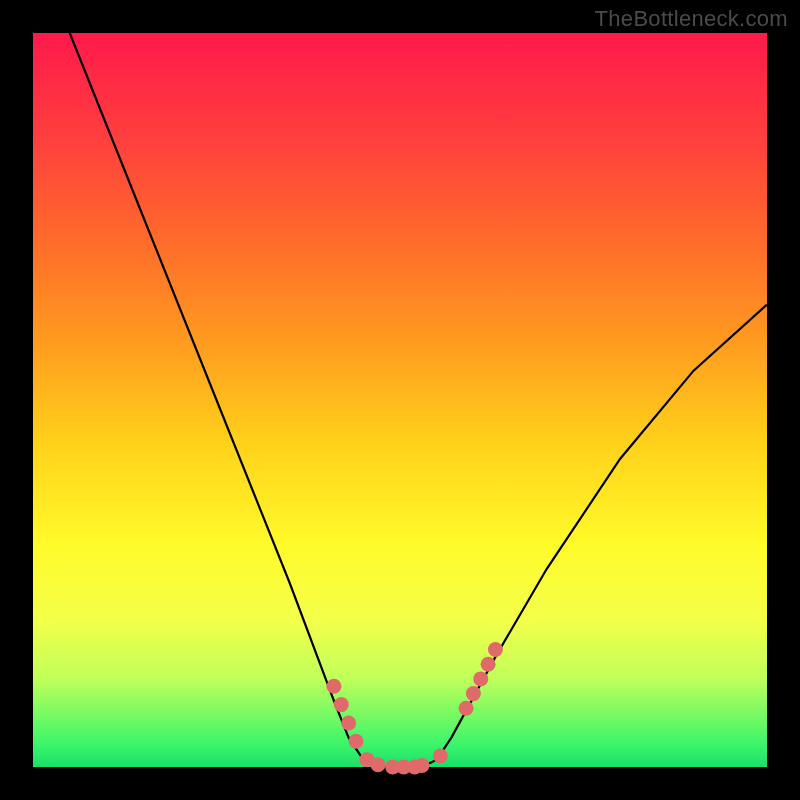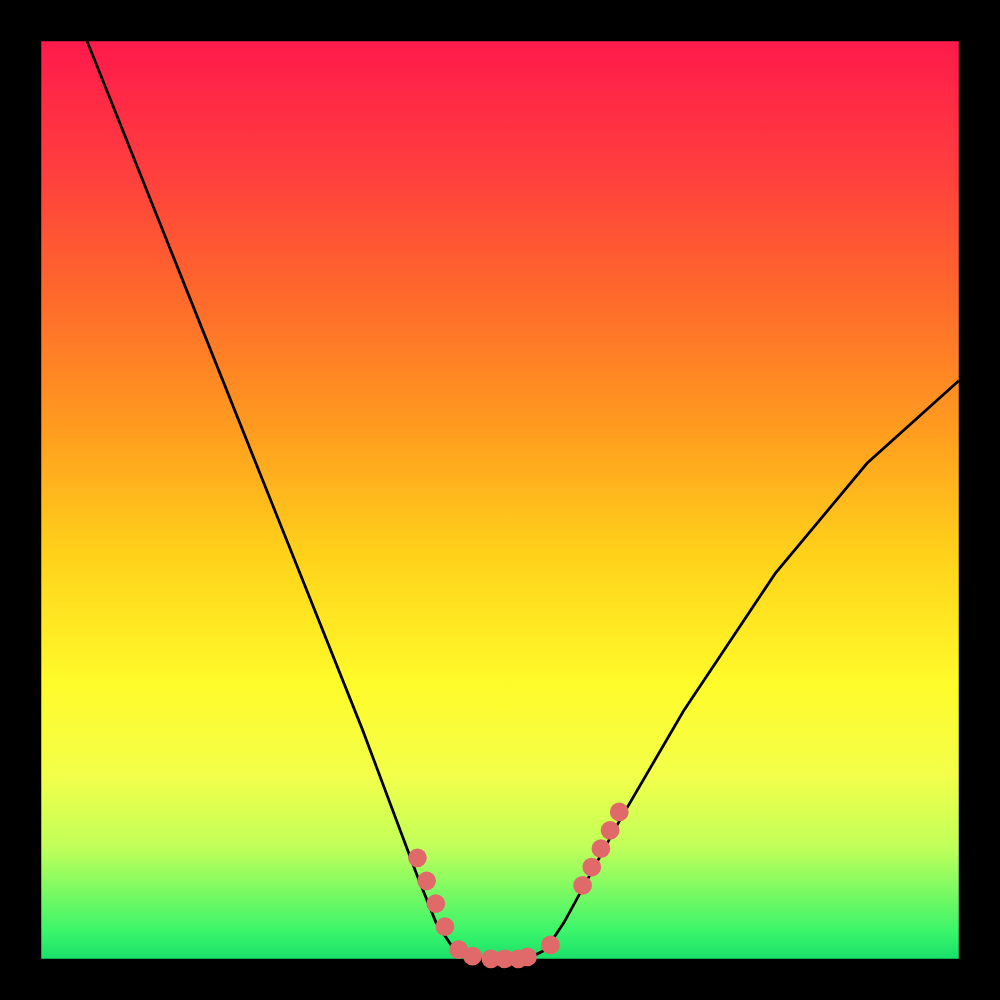--- a/index.html
+++ b/index.html
@@ -75,13 +75,14 @@
         <circle cx="389.02" cy="732.53" r="7.5" fill="#e06a6a"></circle>
         <circle cx="407.37" cy="722.99" r="7.5" fill="#e06a6a"></circle>
         <circle cx="433.06" cy="675.28" r="7.5" fill="#e06a6a"></circle>
         <circle cx="440.40" cy="660.60" r="7.5" fill="#e06a6a"></circle>
         <circle cx="447.74" cy="645.92" r="7.5" fill="#e06a6a"></circle>
         <circle cx="455.08" cy="631.24" r="7.5" fill="#e06a6a"></circle>
         <circle cx="462.42" cy="616.56" r="7.5" fill="#e06a6a"></circle>
       </g>
   </svg>
 
+  <div class="watermark">TheBottleneck.com</div>
 </div>
 
 </body></html>

